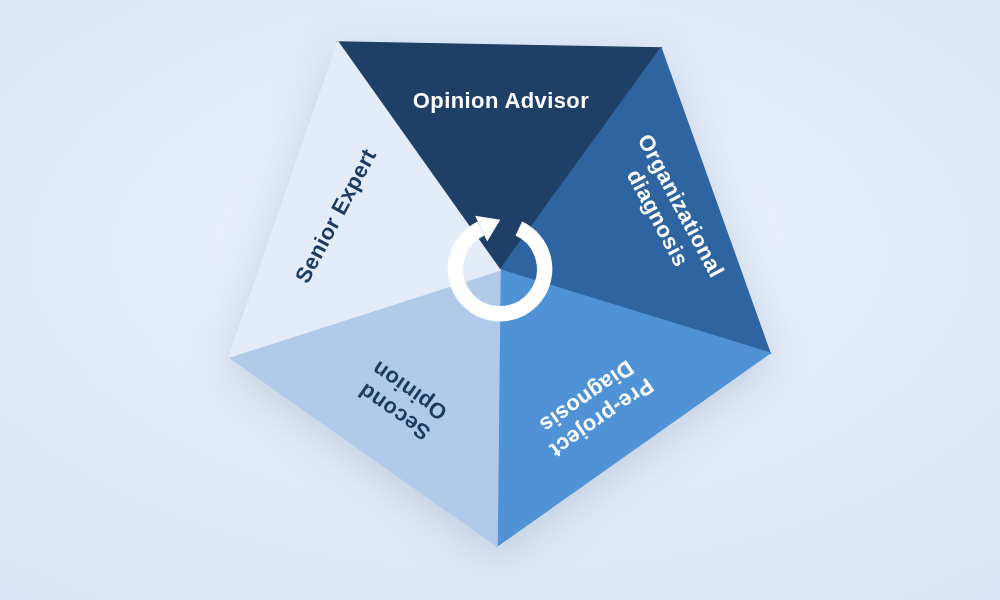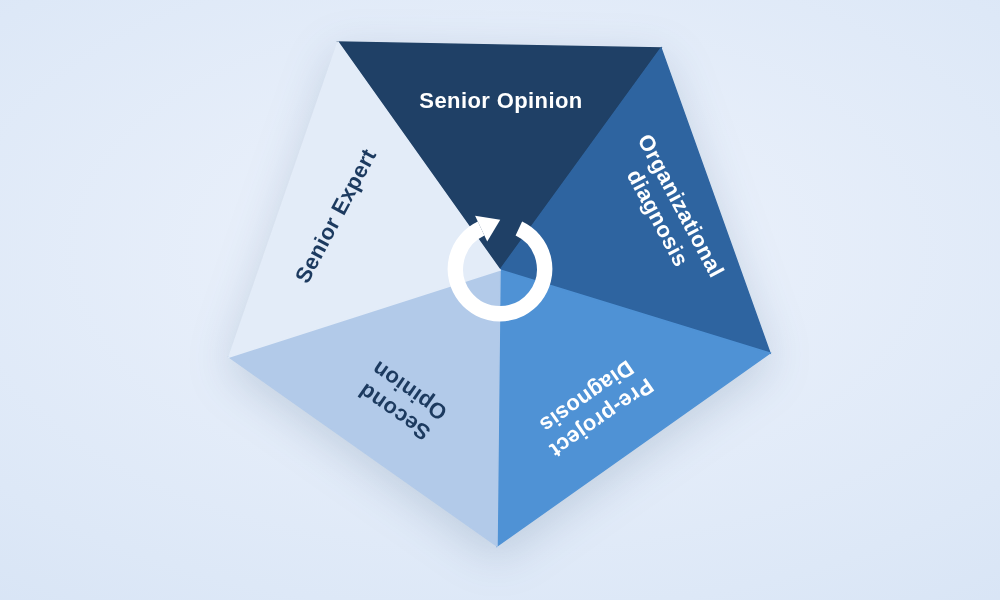--- a/index.html
+++ b/index.html
@@ -74,21 +74,21 @@
 <div class="stage">
 
   <svg class="pentagon-svg" width="1000" height="600" viewBox="0 0 1000 600">
     <polygon points="500,270 338,42 661,48" fill="#1f4066" stroke="#1f4066"></polygon>
     <polygon points="500,270 661,48 770,353" fill="#2e64a0" stroke="#2e64a0"></polygon>
     <polygon points="500,270 770,353 497,546" fill="#4f92d5" stroke="#4f92d5"></polygon>
     <polygon points="500,270 497,546 229,357" fill="#b2cae9" stroke="#b2cae9"></polygon>
     <polygon points="500,270 229,357 338,42" fill="#e3ecf8" stroke="#e3ecf8"></polygon>
   </svg>
 
-  <div class="wedge-label label-senior-advisor" style="color: rgb(255, 255, 255);">Senior Opinion</div>
+  <div class="wedge-label label-senior-advisor" style="color: rgb(255, 255, 255);">Opinion Advisor</div>
 
   <div class="wedge-label label-organizational" style="color: rgb(255, 255, 255);">Organizational
 diagnosis</div>
 
   <div class="wedge-label label-pre-project" style="color: rgb(255, 255, 255);">Pre-project
 Diagnosis</div>
 
   <div class="wedge-label label-second-opinion" style="color: rgb(28, 58, 95);">Second
 Opinion</div>
 

